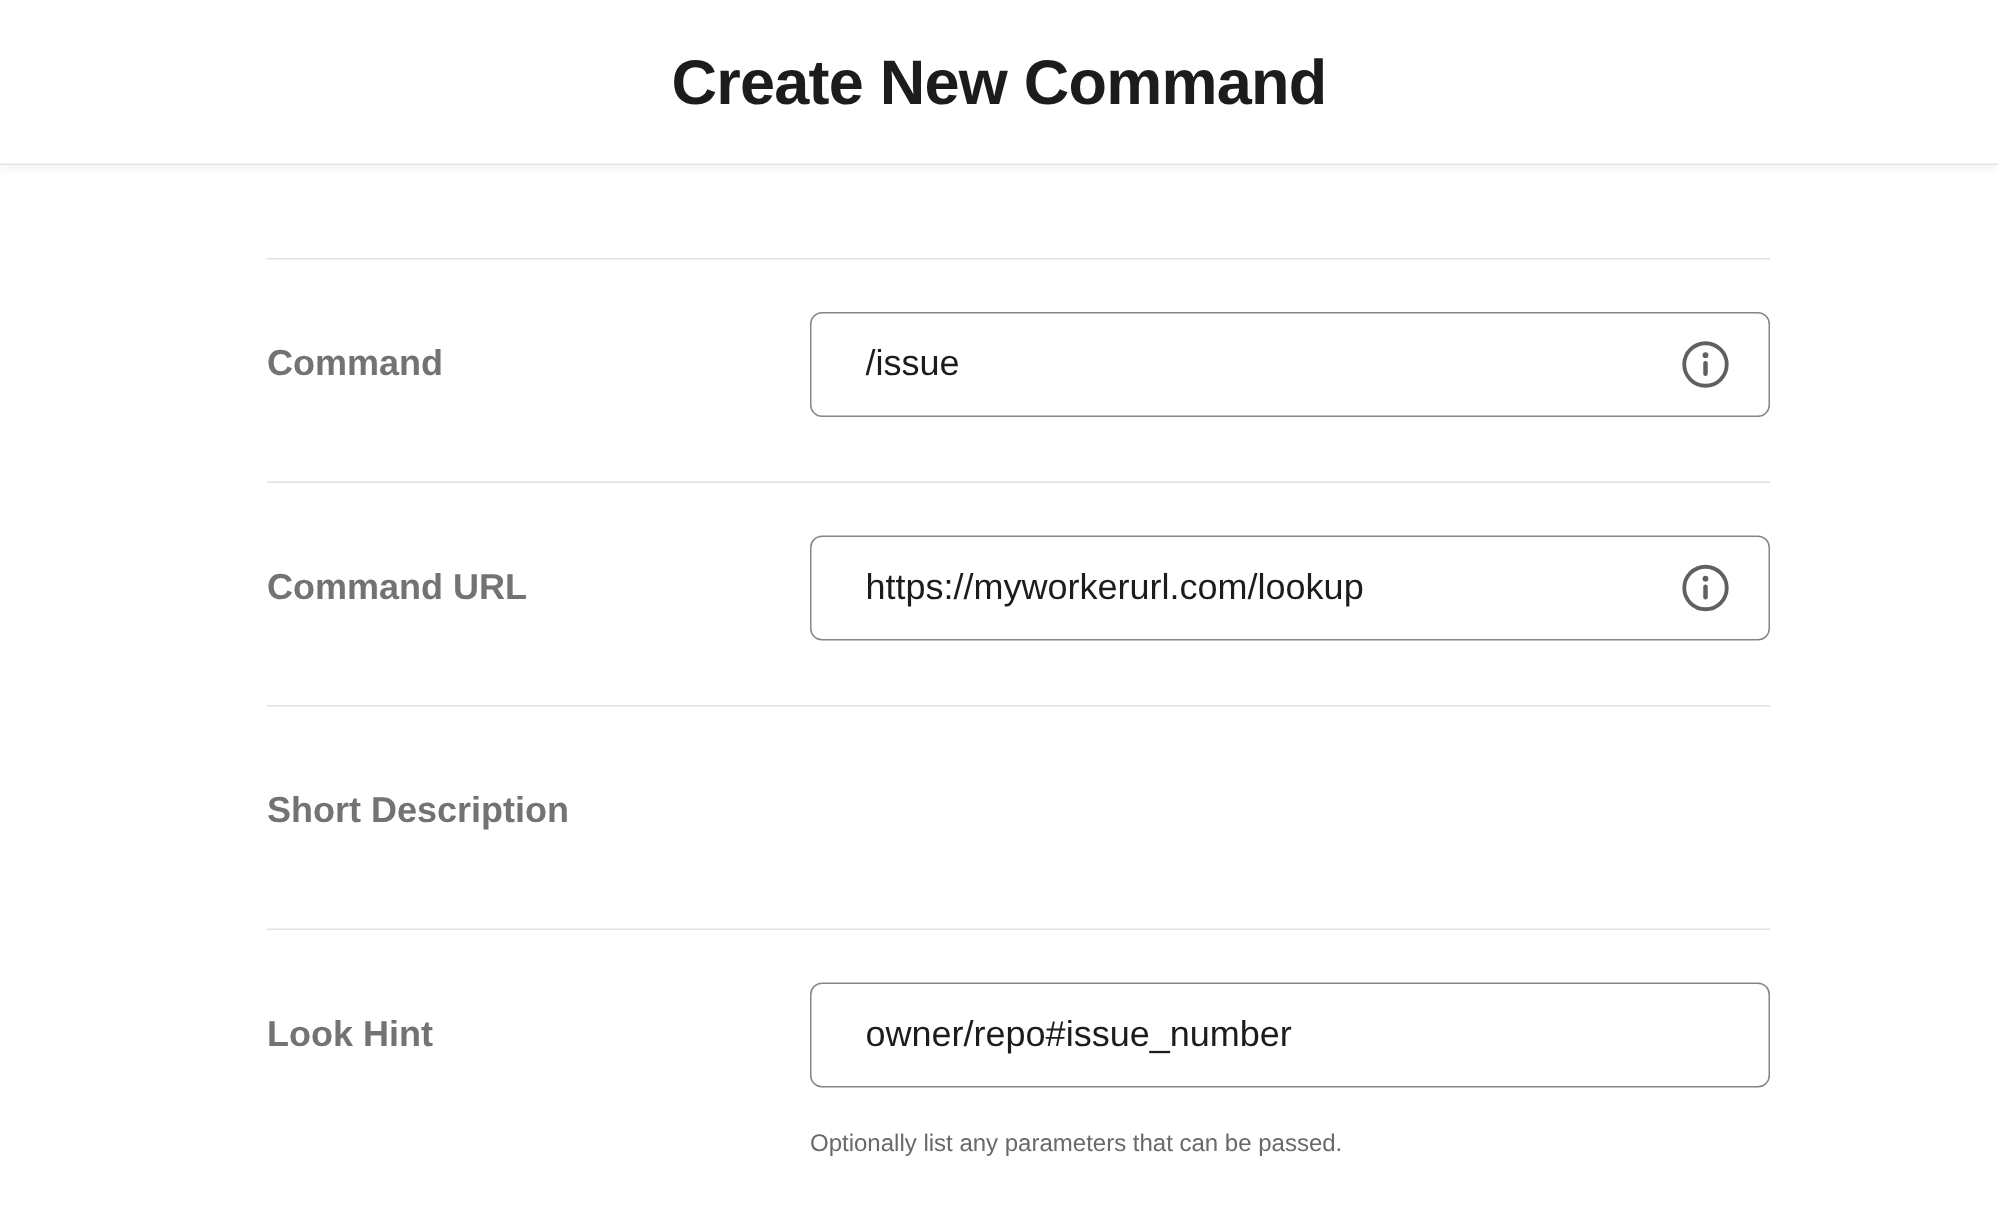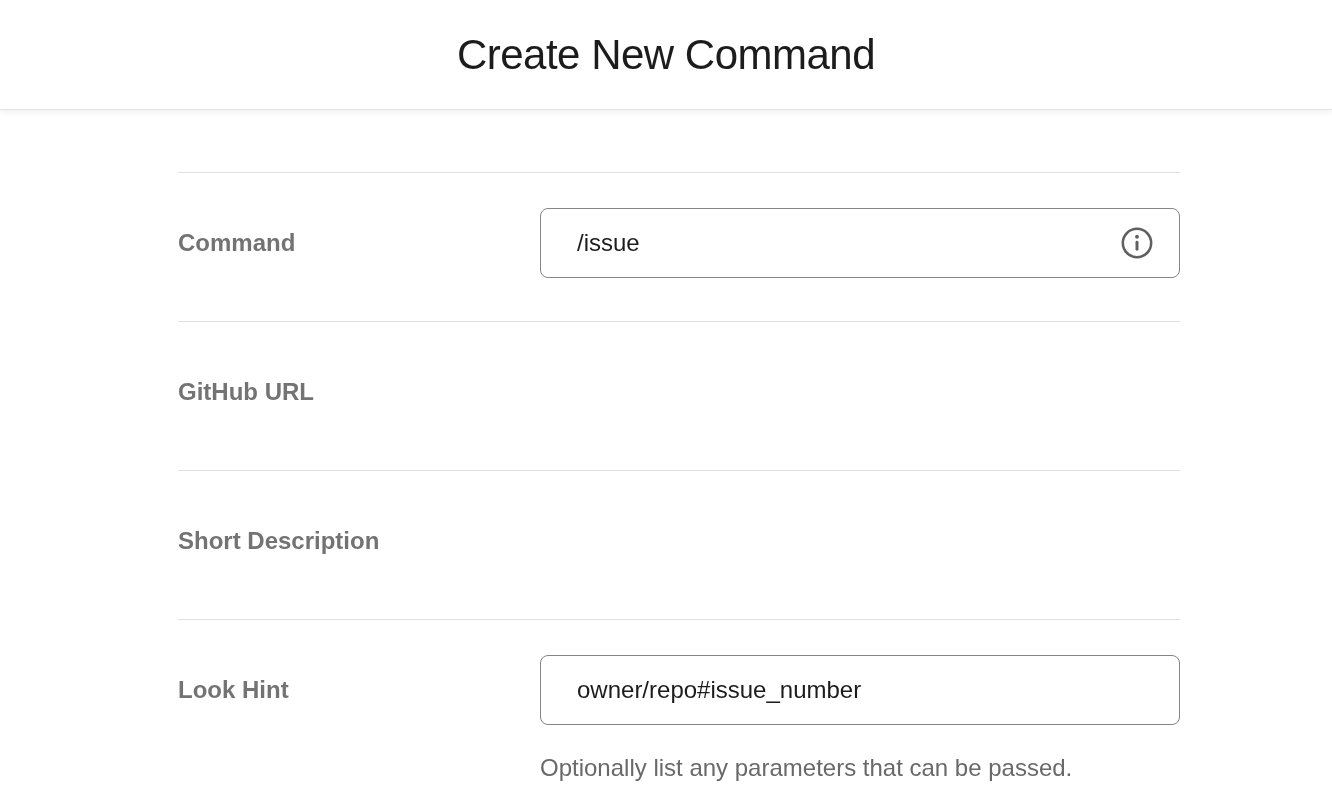--- a/index.html
+++ b/index.html
@@ -16,21 +16,21 @@
     display: flex;
     align-items: center;
     justify-content: center;
     border-bottom: 1px solid #e3e3e3;
     box-shadow: 0 3px 6px rgba(0,0,0,0.05);
     position: relative;
     z-index: 2;
   }
   .header h1 {
     font-size: 42px;
-    font-weight: 400;
+    font-weight: 700;
     color: #1d1c1d;
     letter-spacing: -0.5px;
   }
   .form-container {
     margin: 62px 152px 0 178px;
     width: 1002px;
   }
   .form-row {
     display: flex;
     align-items: flex-start;
@@ -68,21 +68,21 @@
     transform: translateY(-50%);
     width: 34px;
     height: 34px;
     color: #616061;
     cursor: pointer;
     display: inline-flex;
   }
   .info-icon svg { width: 100%; height: 100%; display: block; }
   .helper-text {
     margin-top: 29px;
-    font-size: 24px;
+    font-size: 16px;
     color: #696969;
     font-weight: 400;
   }
 </style>
 </head>
 <body>
 
 <header class="header">
   <h1>Create New Command</h1>
 </header>
@@ -99,21 +99,33 @@
             <circle cx="12" cy="12" r="10" stroke="currentColor" stroke-width="1.8"></circle>
             <circle cx="12" cy="7.6" r="1.35" fill="currentColor"></circle>
             <rect x="10.95" y="10.4" width="2.1" height="7" rx="1.05" fill="currentColor"></rect>
           </svg>
         </span>
       </div>
     </div>
   </div>
 
   <div class="form-row">
-    <label class="field-label">GitHub URL</label>
+    <label class="field-label">Command URL</label>
+    <div class="field-col">
+      <div class="input-wrap">
+        <input type="text" class="text-input" value="https://myworkerurl.com/lookup" style="">
+        <span class="info-icon">
+          <svg viewBox="0 0 24 24" fill="none">
+            <circle cx="12" cy="12" r="10" stroke="currentColor" stroke-width="1.8"></circle>
+            <circle cx="12" cy="7.6" r="1.35" fill="currentColor"></circle>
+            <rect x="10.95" y="10.4" width="2.1" height="7" rx="1.05" fill="currentColor"></rect>
+          </svg>
+        </span>
+      </div>
+    </div>
   </div>
 
   <div class="form-row">
     <label class="field-label">Short Description</label>
   </div>
 
   <div class="form-row">
     <label class="field-label">Look Hint</label>
     <div class="field-col">
       <div class="input-wrap">

